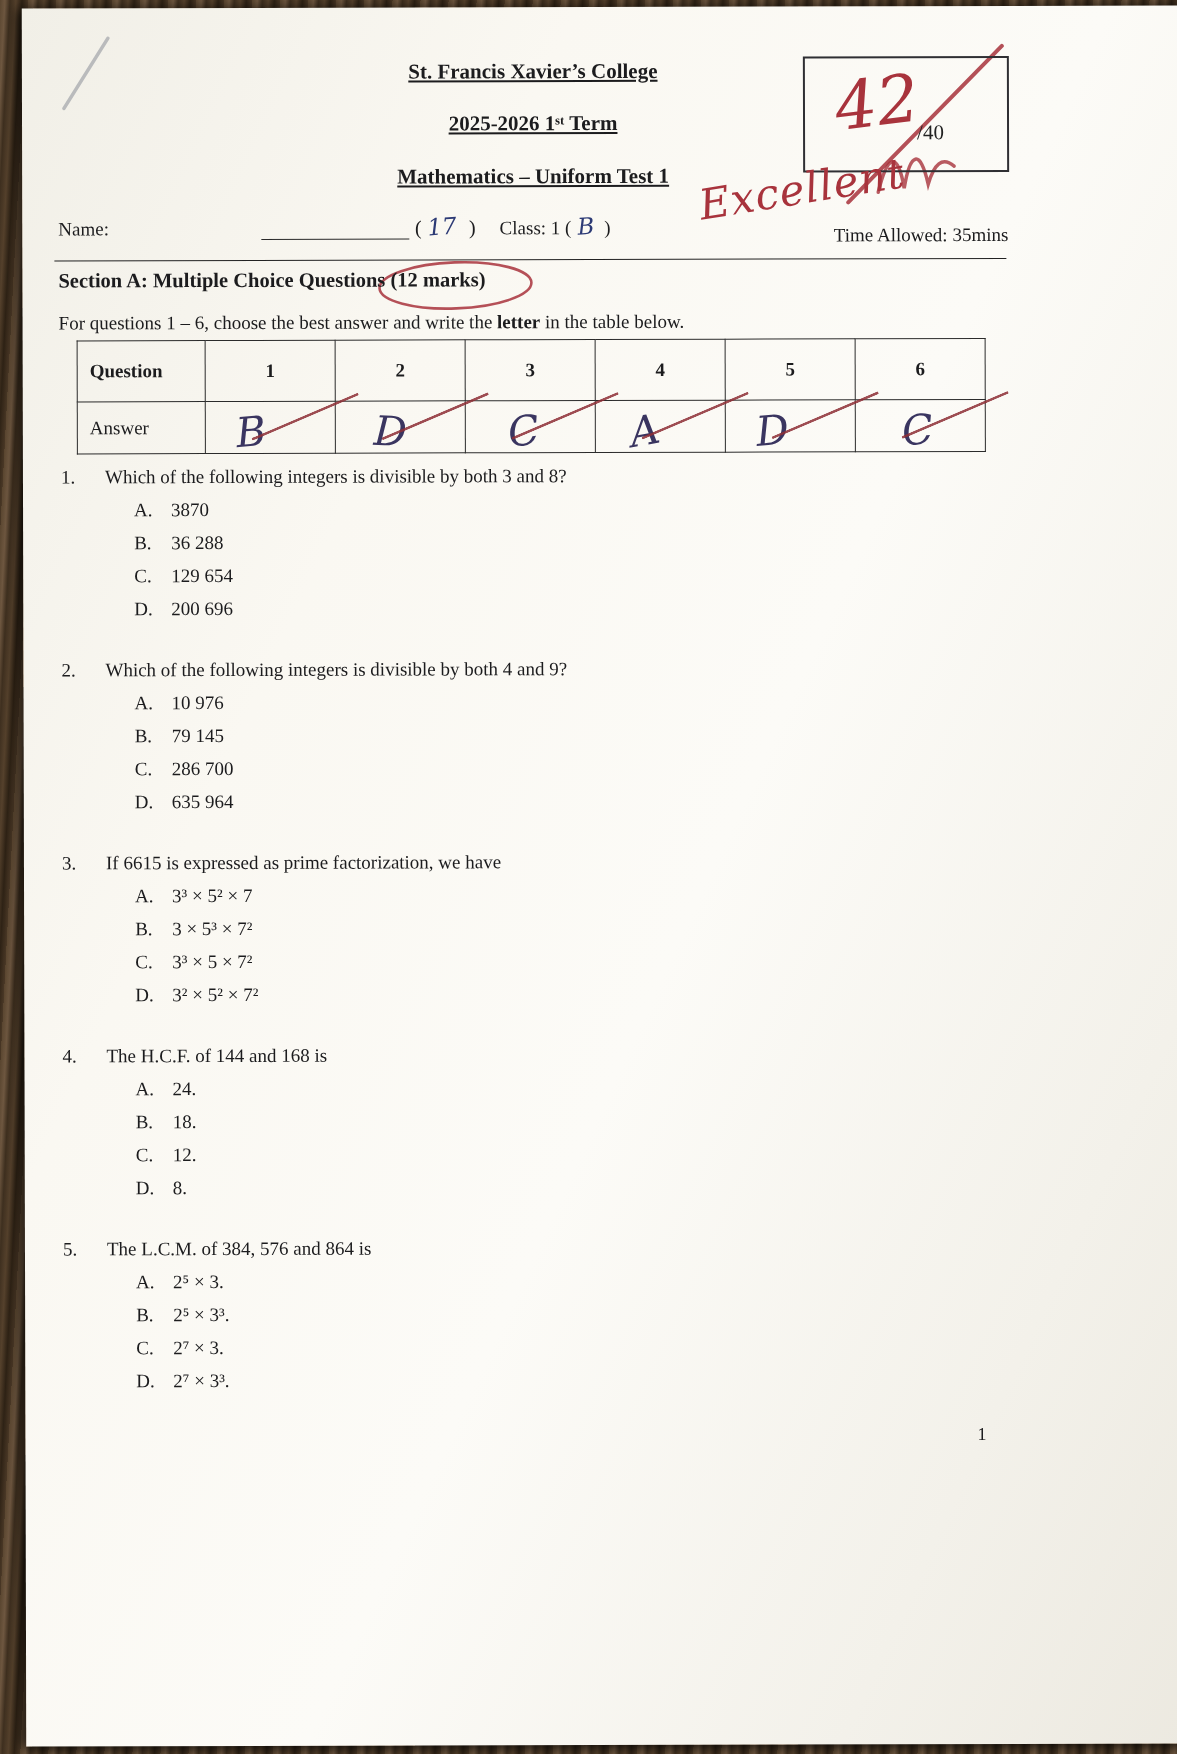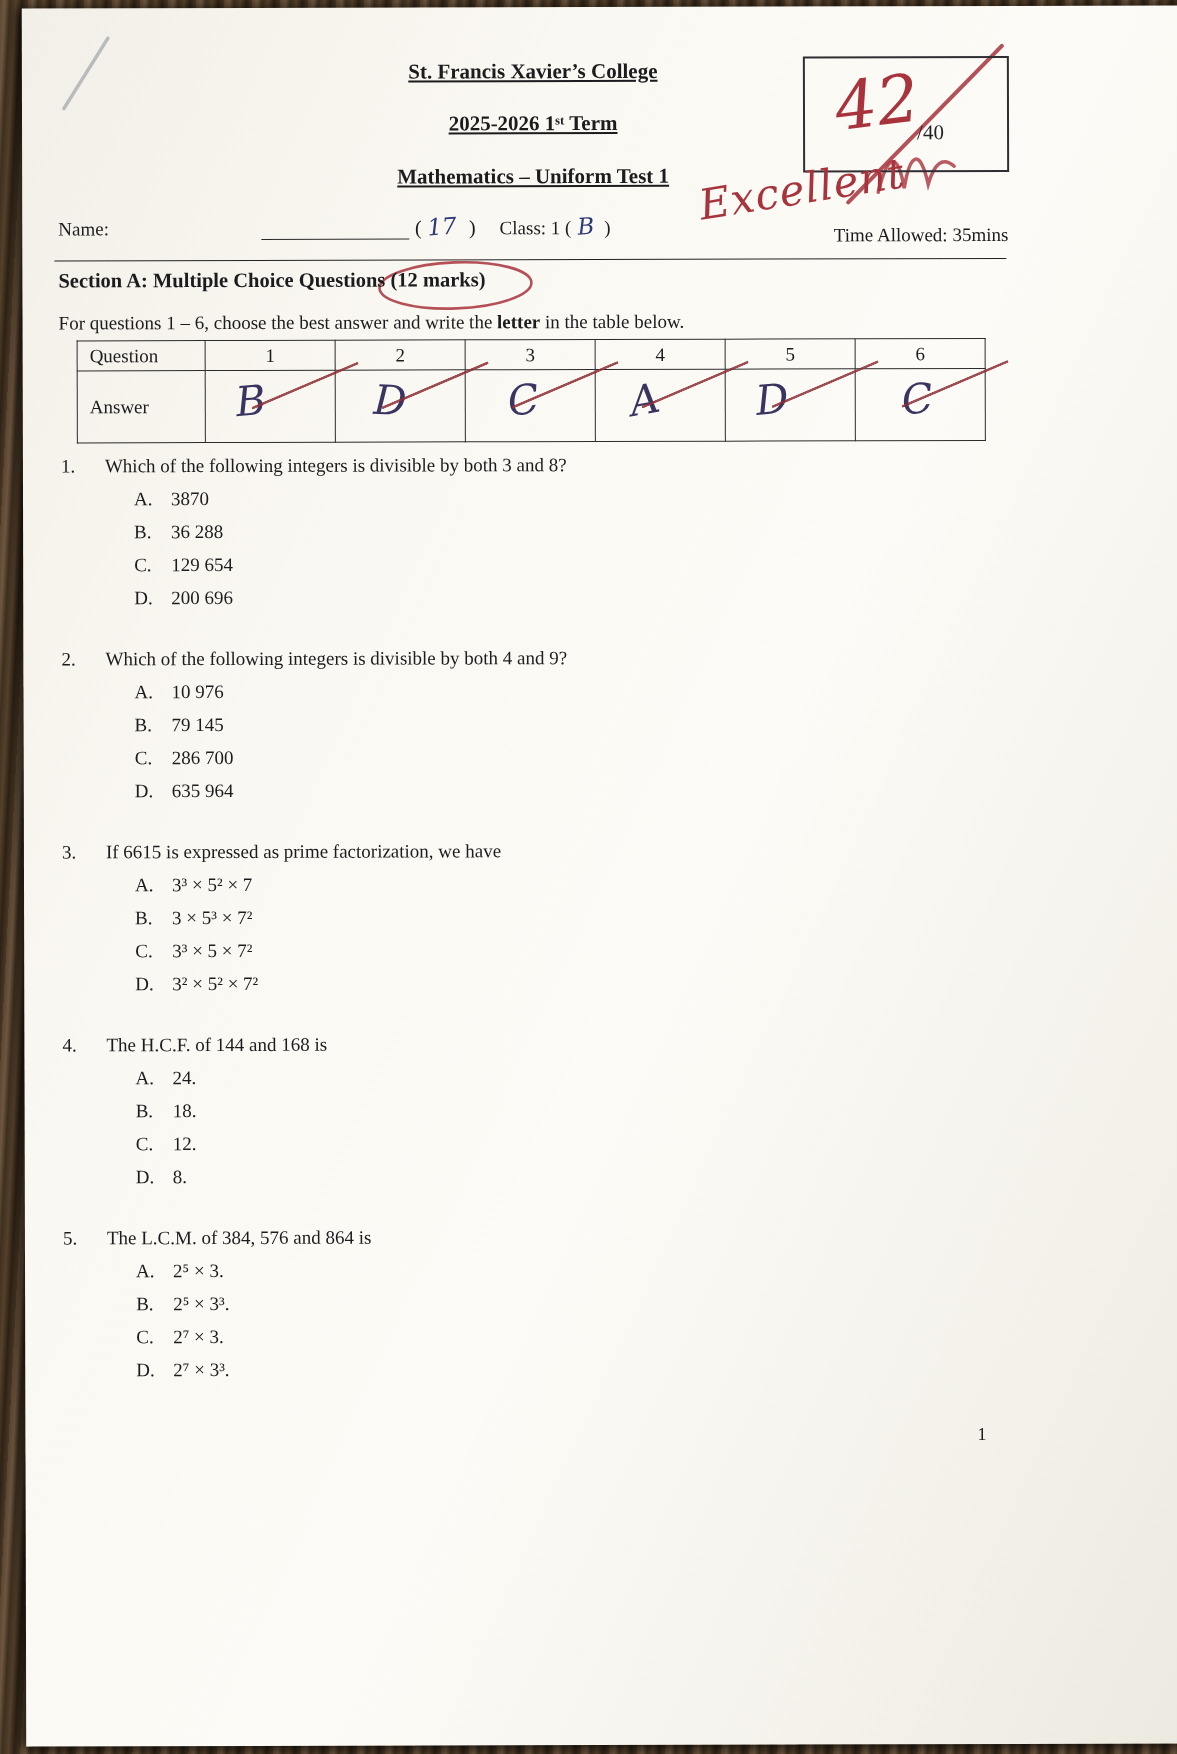--- a/index.html
+++ b/index.html
@@ -46,22 +46,22 @@
 
   hr.rule { border: none; border-top: 1.8px solid #222; margin: 20px 0 0 -4px; width: 952px; }
 
   .section-title { margin-top: 8px; font-weight: bold; font-size: 20.5px; }
   .instructions { margin-top: 18px; line-height: 26px; }
 
   table.answer-table { margin: 4px 0 0 18px; border-collapse: collapse; }
   table.answer-table td { border: 1.7px solid #2b2b2b; font-size: 19px; vertical-align: middle; }
   td.lbl { width: 128px; text-align: left; padding-left: 12px; }
   td.qn { width: 130px; text-align: center; }
-  tr.head-row td { height: 30px; }
-  tr.ans-row td { height: 72px; margin-top: 38px; }
+  tr.head-row td { height: 61px; font-weight: bold; }
+  tr.ans-row td { height: 52px; margin-top: 38px; }
   td.ans-cell { position: relative; overflow: visible; }
   .hand-ans {
     position: absolute; left: 30px; top: 6px;
     font-family: "DejaVu Serif", serif; font-style: italic; font-size: 41px;
     color: #3a3560; transform: rotate(-5deg); z-index: 2;
   }
   td.ans-cell:nth-child(3) .hand-ans { left: 38px; transform: rotate(3deg); }
   td.ans-cell:nth-child(4) .hand-ans { left: 42px; transform: rotate(-7deg); }
   td.ans-cell:nth-child(5) .hand-ans { left: 34px; transform: rotate(-10deg); }
   td.ans-cell:nth-child(7) .hand-ans { left: 46px; transform: rotate(-6deg); }

